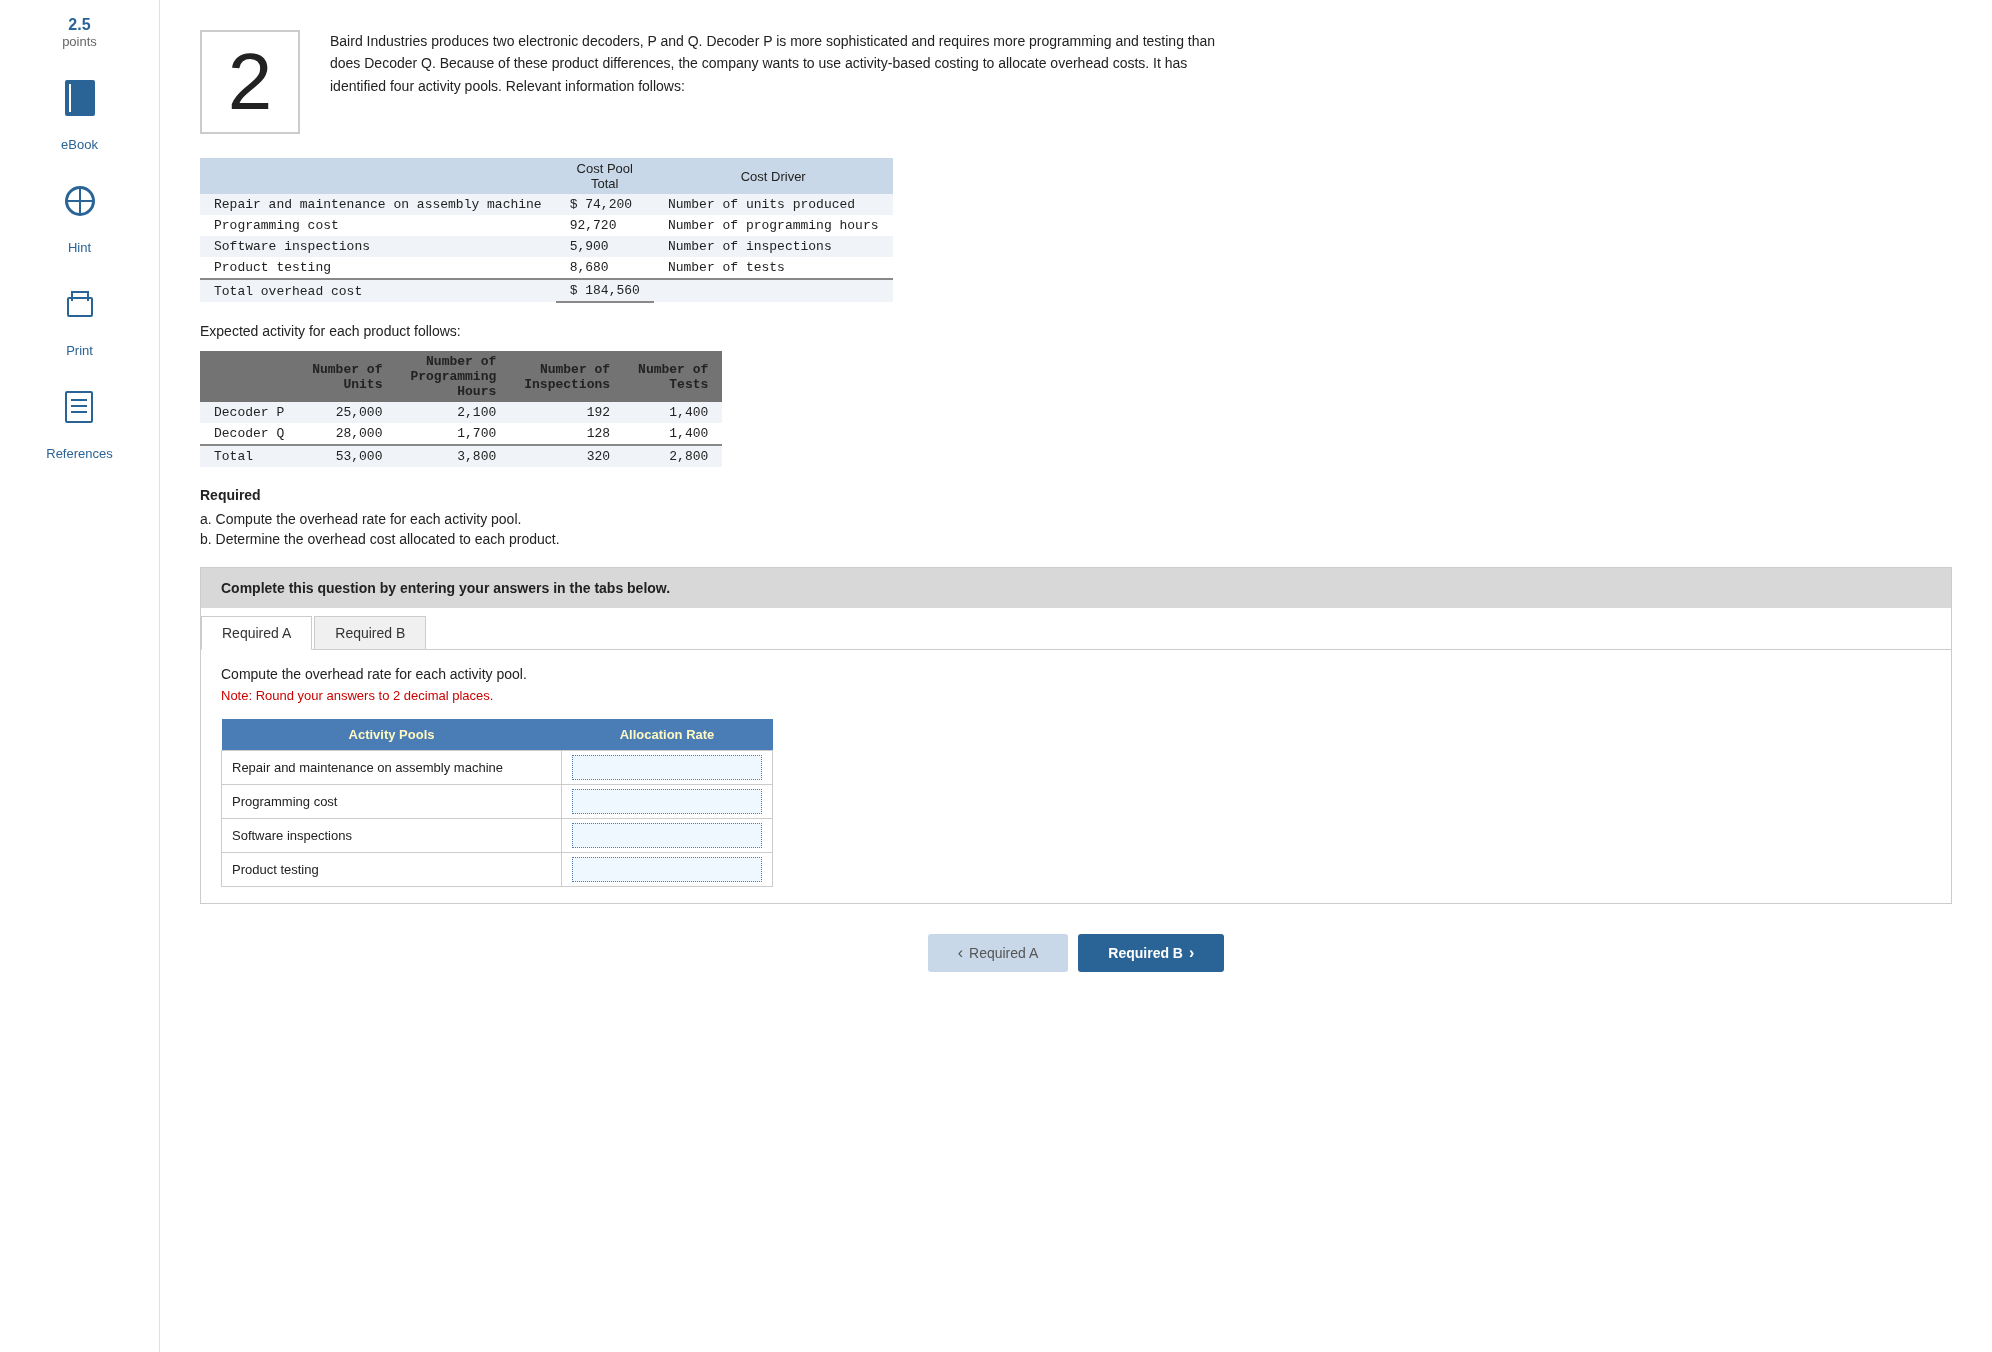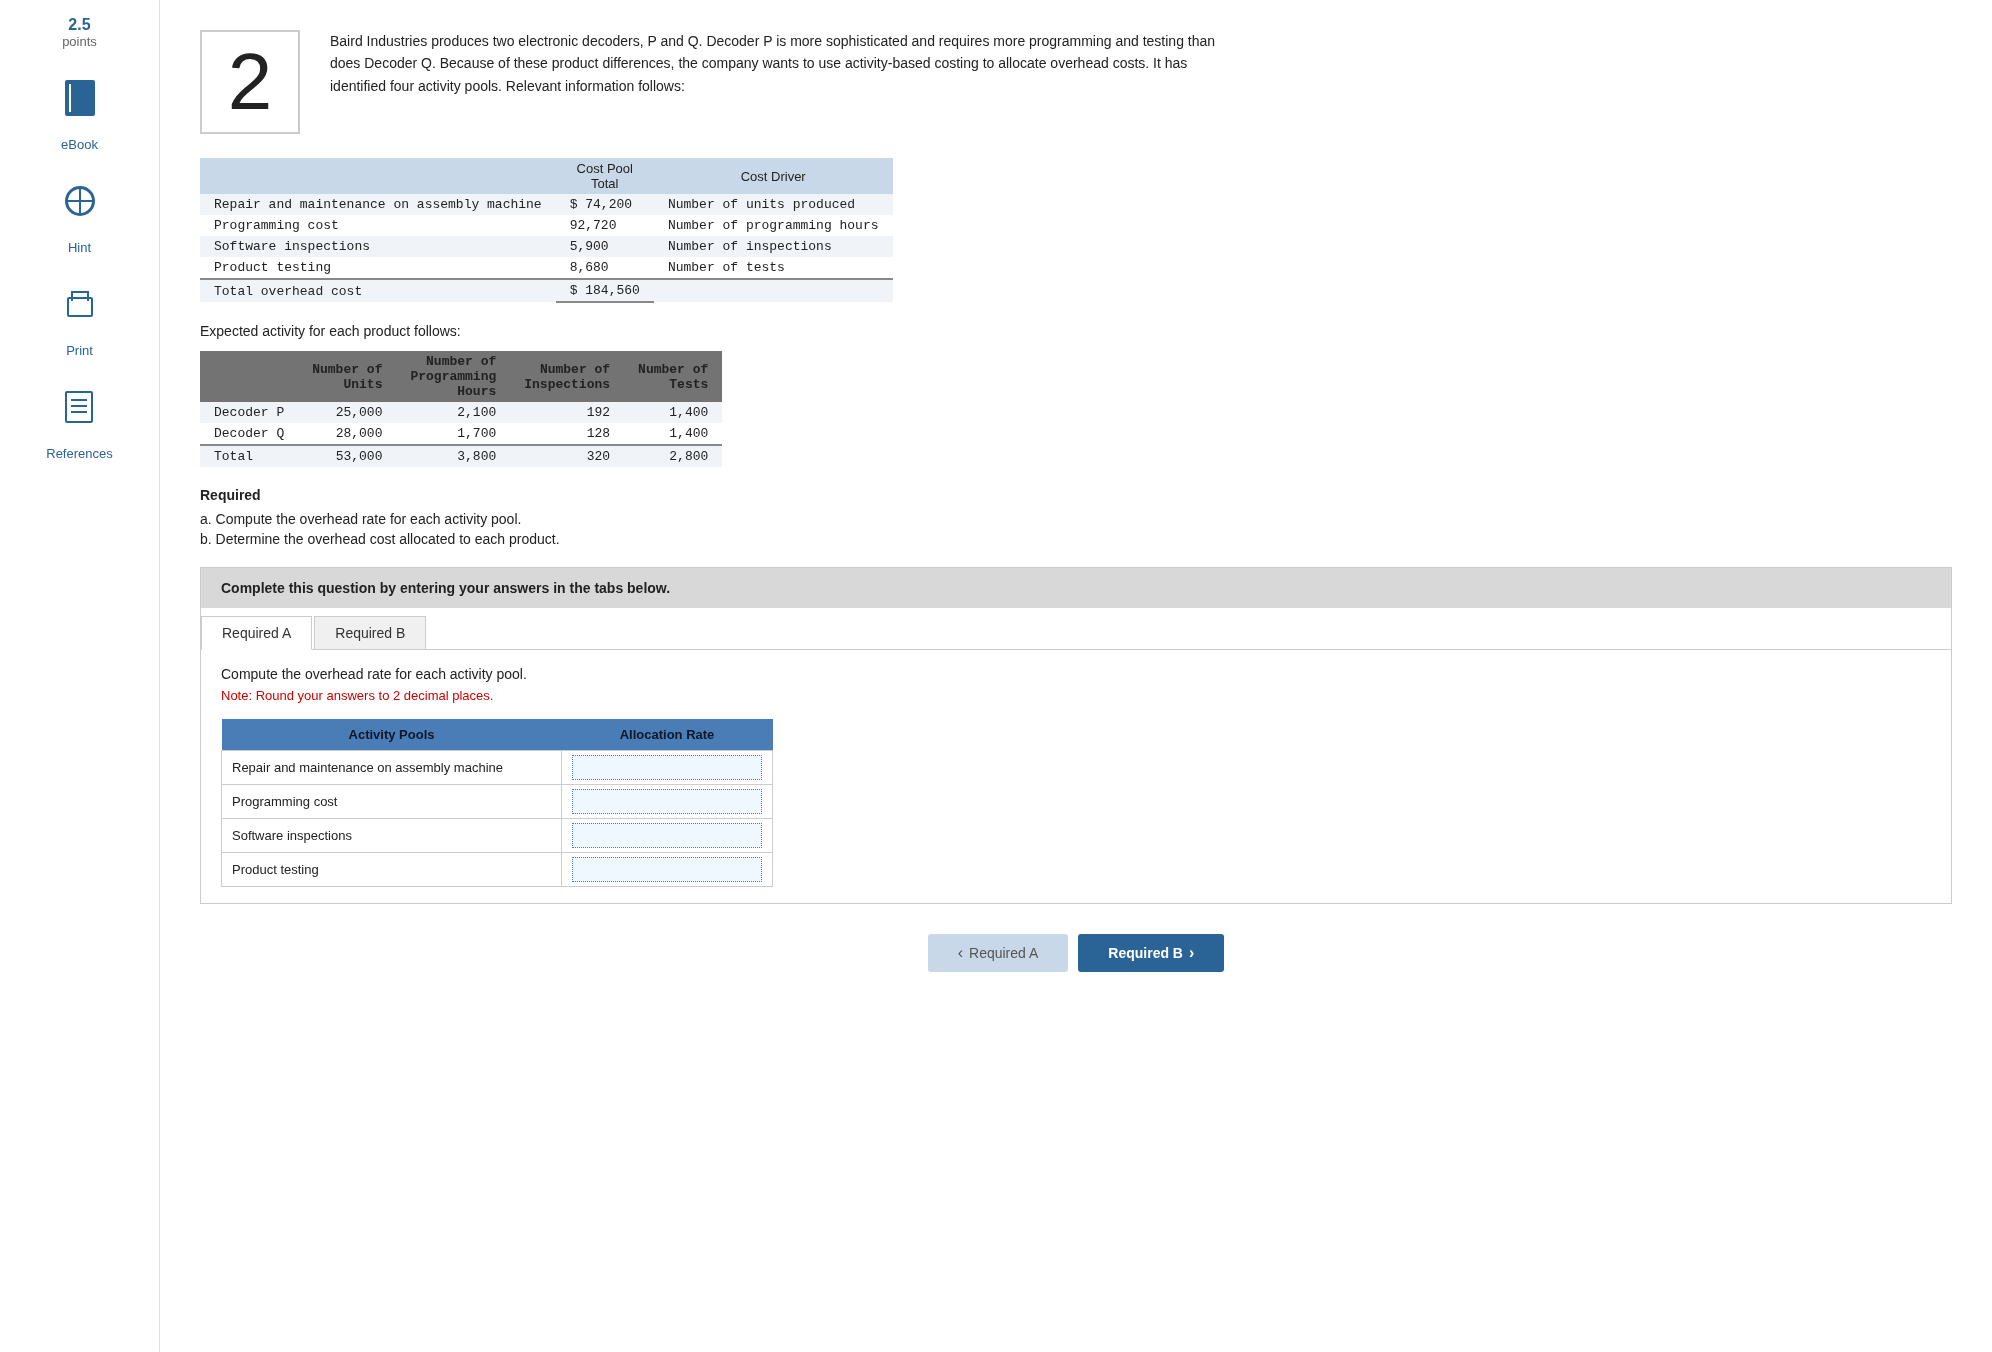--- a/index.html
+++ b/index.html
@@ -286,21 +286,21 @@
       color: #c00;
       margin-bottom: 16px;
     }
     
     table.input-table {
       border-collapse: collapse;
       width: auto;
     }
     table.input-table th {
       background: #4a7db5;
-      color: #0f172a;
+      color: #fef9c3;
       font-size: 13px;
       font-weight: bold;
       padding: 8px 20px;
       text-align: center;
     }
     table.input-table td {
       border: 1px solid #ccc;
       padding: 4px 10px;
       font-size: 13px;
       background: #fff;

